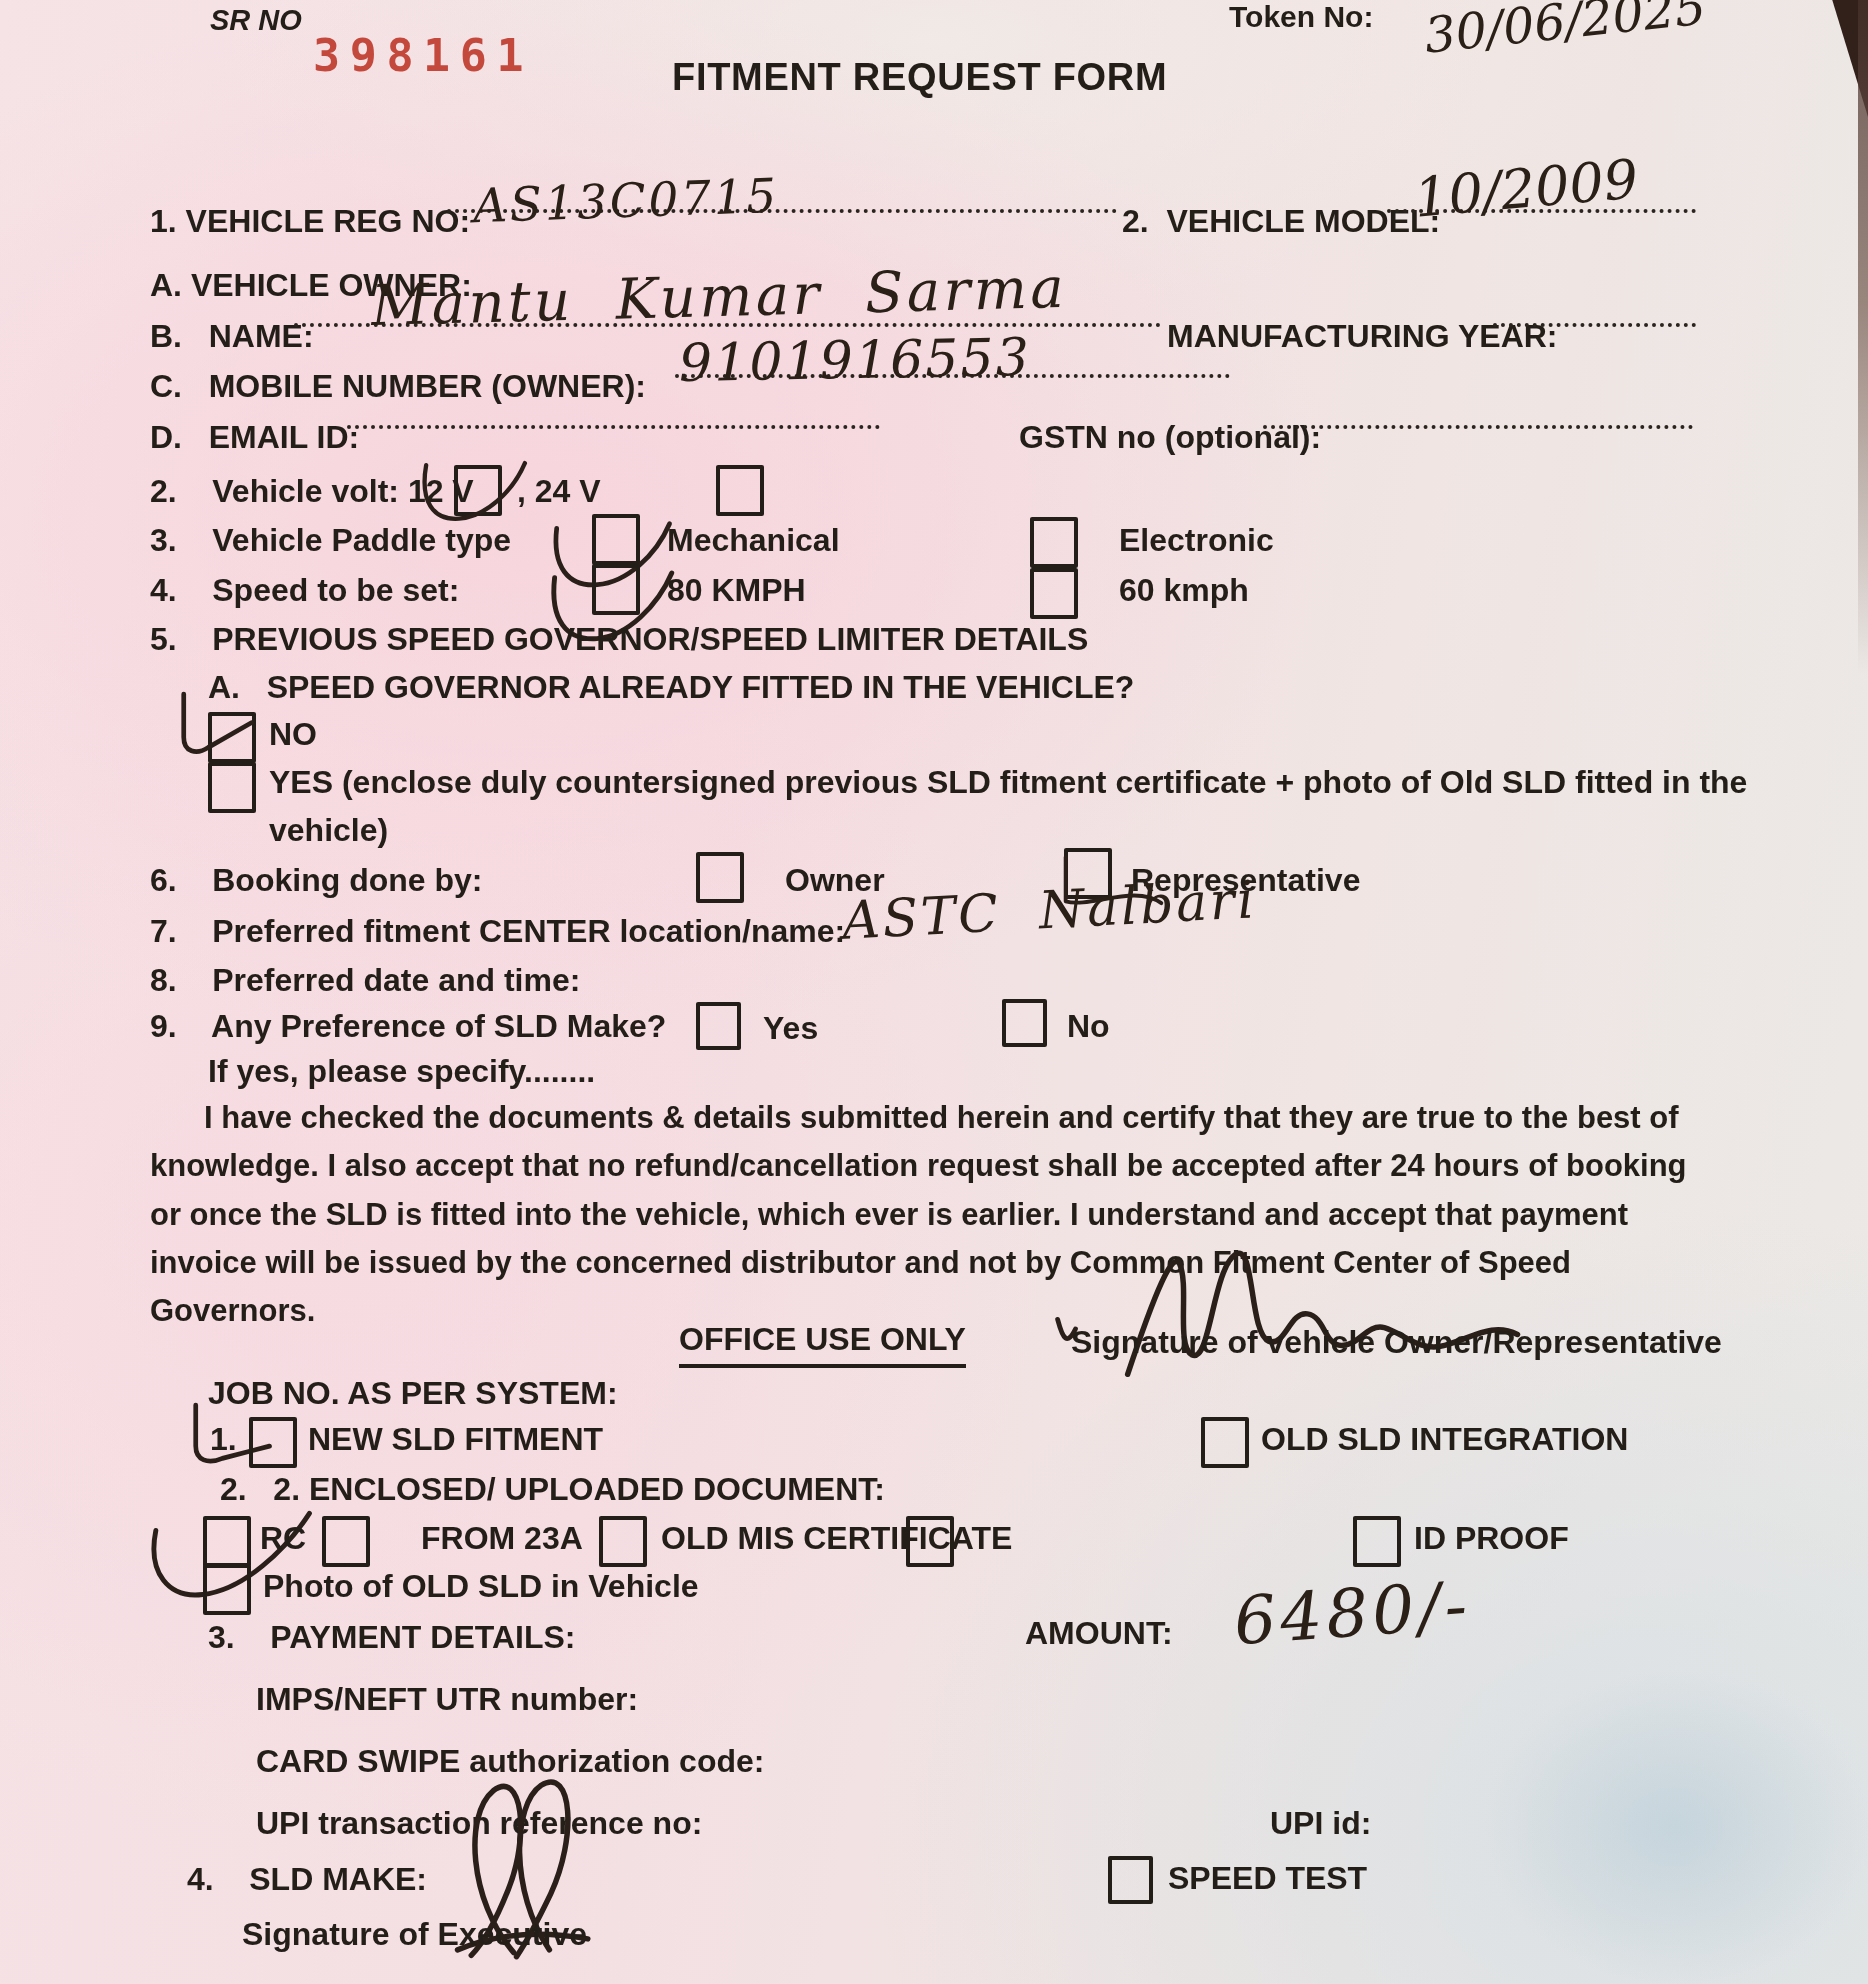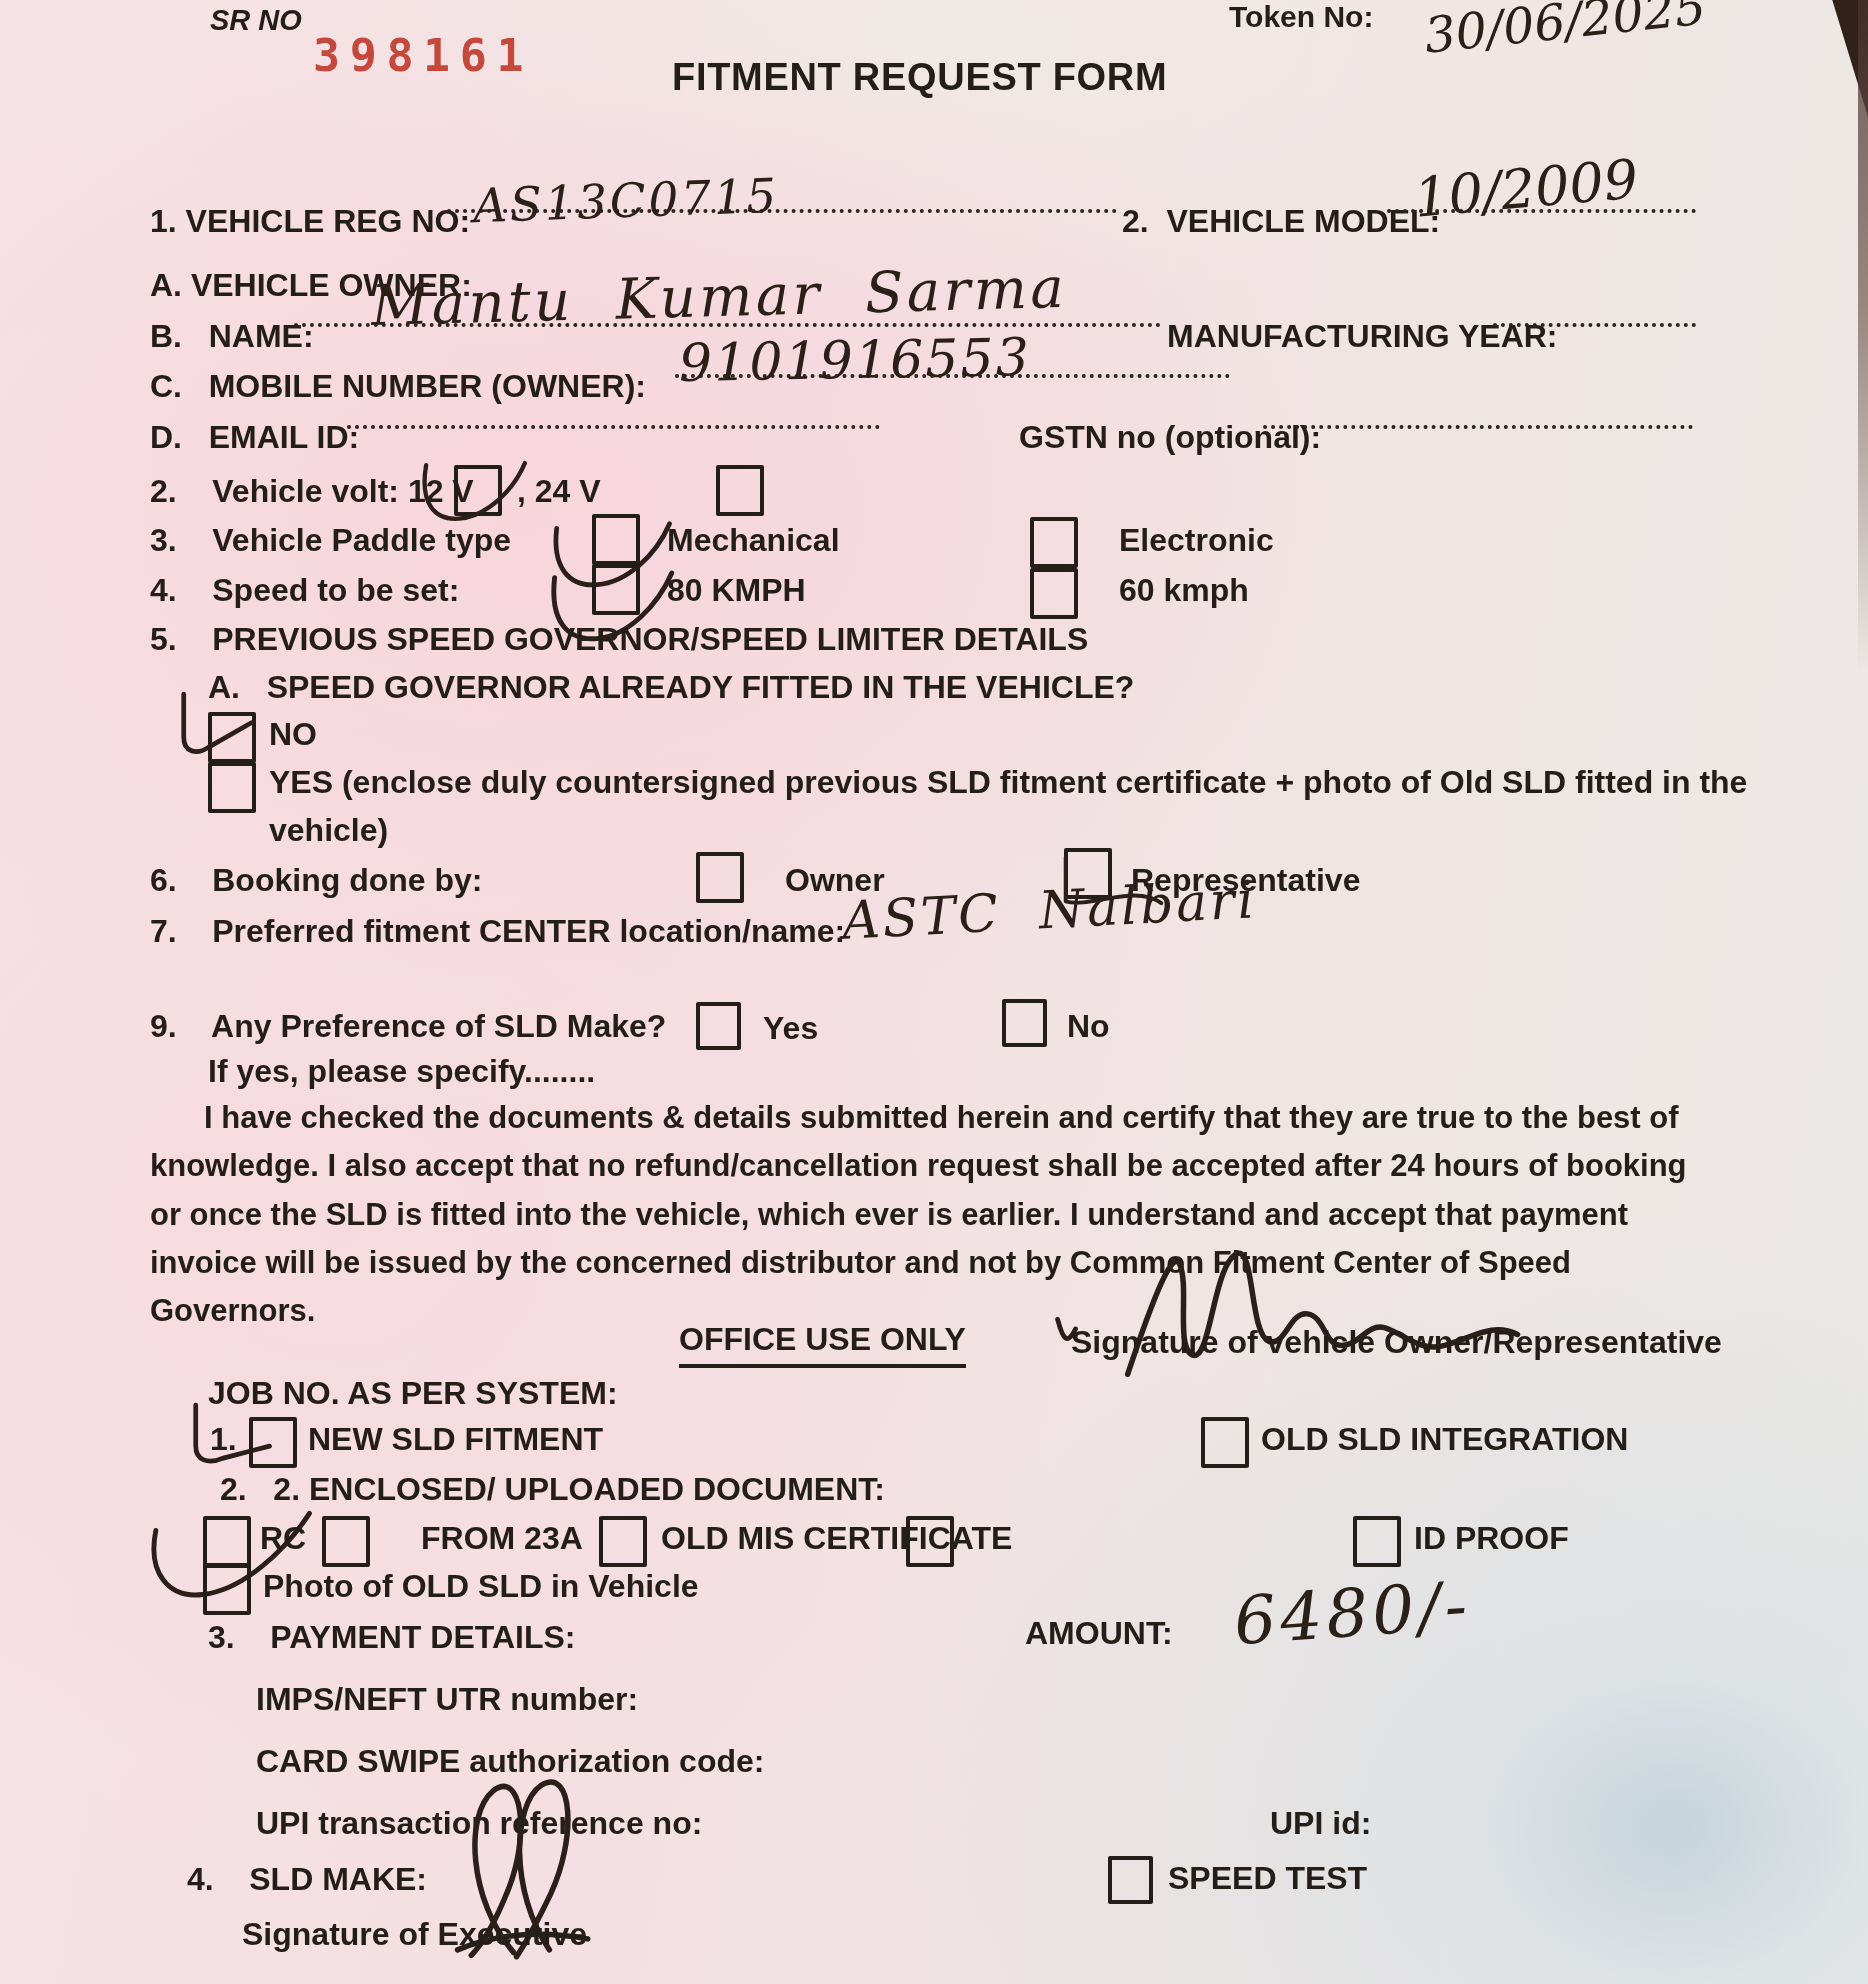--- a/index.html
+++ b/index.html
@@ -124,20 +124,21 @@
   <div class="row" style="left:785px;top:862px;">Owner</div>
   <div class="cb" style="left:1064px;top:848px;"></div>
   <svg class="tick" style="left:1048px;top:850px;width:131px;height:62px;" viewBox="0 0 120 70">
       <path stroke-width="4.4" d="M6 8 L6 58 C34 66 84 38 114 60"></path>
     </svg>
   <div class="row" style="left:1131px;top:862px;">Representative</div>
 
   <div class="row" style="left:150px;top:913px;">7.    Preferred fitment CENTER location/name:</div>
   <div class="hand" style="left:842px;top:880px;font-size:52px;transform:rotate(-3deg);letter-spacing:2.7px;">ASTC  Nalbari</div>
 
+  <div class="row" style="left:150px;top:962px;">8.    Preferred date and time:</div>
 
   <div class="row" style="left:150px;top:1008px;">9.    Any Preference of SLD Make?</div>
   <div class="cb sm" style="left:696px;top:1002px;"></div>
   <div class="row" style="left:763px;top:1010px;">Yes</div>
   <div class="cb sm" style="left:1002px;top:999px;"></div>
   <div class="row" style="left:1067px;top:1008px;">No</div>
   <div class="row" style="left:208px;top:1053px;">If yes, please specify........</div>
 
   <div class="para">I have checked the documents &amp; details submitted herein and certify that they are true to the best of knowledge. I also accept that no refund/cancellation request shall be accepted after 24 hours of booking or once the SLD is fitted into the vehicle, which ever is earlier. I understand and accept that payment invoice will be issued by the concerned distributor and not by Common Fitment Center of Speed Governors.</div>
 

